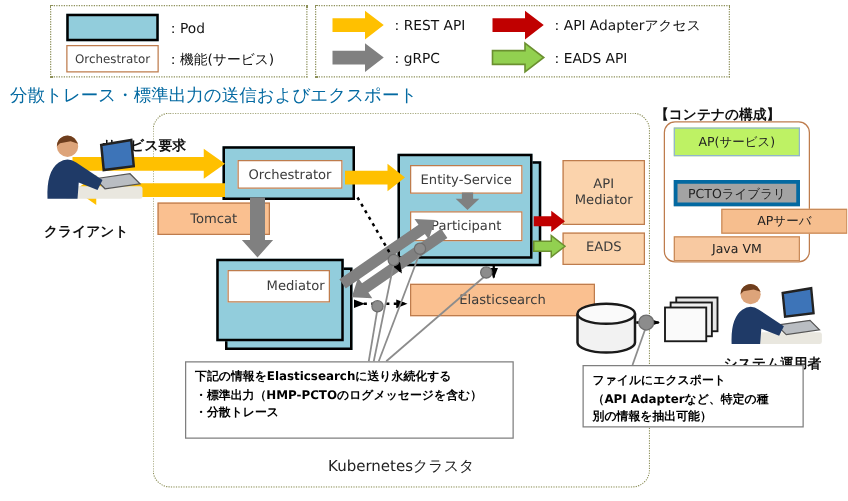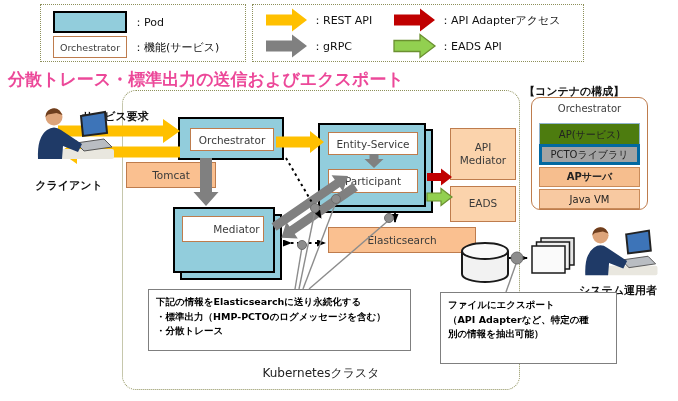--- a/index.html
+++ b/index.html
@@ -12,21 +12,21 @@
   .fn { background:#fff; border:1.3px solid #BE7C4D; color:#3b3b3b;
         display:flex; align-items:center; justify-content:center; font-size:10.5px; }
   .tan  { background:#FAC090; border:1.3px solid #BE7C4D; color:#3b3b3b;
           display:flex; align-items:center; justify-content:center; font-size:10.5px; }
   .tanl { background:#FBD3AC; border:1.3px solid #BE7C4D; color:#3b3b3b;
           display:flex; align-items:center; justify-content:center; font-size:10.5px; text-align:center; line-height:1.25; }
   .lbl  { font-size:11px; color:#111; white-space:nowrap; }
   .blbl { font-size:11px; font-weight:bold; color:#111; white-space:nowrap; }
   .note { background:#fff; border:1px solid #7f7f7f; font-weight:bold; color:#000;
           padding:5px 7px; font-size:9.5px; line-height:1.55; white-space:nowrap; }
-  .title { font-size:17px; font-weight:bold; color:#ec4899; white-space:nowrap; }
+  .title { font-size:14px; font-weight:normal; color:#0369a1; white-space:nowrap; }
   .panel { background:#fff; border:1.6px solid #BE7C4D; border-radius:9px; }
   .layer { position:absolute; left:7px; width:101px; display:flex; align-items:center;
            justify-content:center; font-size:10px; color:#222; }
   svg.overlay { position:absolute; left:0; top:0; pointer-events:none; }
 </style>
 </head>
 <body>
 
 <div id="canvas">
 
@@ -60,38 +60,38 @@
   <div class="abs pod" style="left:325px;top:129px;width:108px;height:84px;"></div>
   <div class="abs pod" style="left:318px;top:123px;width:108px;height:84px;"></div>
   <div class="abs fn" style="left:328px;top:132px;width:90px;height:23px;">Entity-Service</div>
   <div class="abs fn" style="left:328px;top:169px;width:90px;height:24px;">Participant</div>
 
   <div class="abs pod" style="left:180px;top:214px;width:102px;height:66px;"></div>
   <div class="abs pod" style="left:173px;top:207px;width:102px;height:66px;"></div>
   <div class="abs fn" style="left:182px;top:216px;width:82px;height:26px;padding-left:27px;">Mediator</div>
 
   <div class="abs tanl" style="left:450px;top:128px;width:66px;height:52px;">API Mediator</div>
-  <div class="abs tanl" style="left:450px;top:186px;width:66px;height:36px;">EADS</div>
+  <div class="abs tanl" style="left:450px;top:186px;width:66px;height:26px;">EADS</div>
   <div class="abs tan" style="left:328px;top:227px;width:148px;height:26px;">Elasticsearch</div>
 
   <div class="abs blbl" style="left:524px;top:84px;">【コンテナの構成】</div>
   <div class="abs panel" style="left:531px;top:97px;width:117px;height:113px;">
     <div class="abs" style="left:0;top:5px;width:100%;text-align:center;font-size:10px;color:#404040;">Orchestrator</div>
-    <div class="layer" style="top:25px;height:23px;background:#4d7c0f;border:1px solid #92B5CE;">AP(サービス)</div>
+    <div class="layer" style="top:4px;height:23px;background:#bef264;border:1px solid #92B5CE;">AP(サービス)</div>
     <div class="layer" style="top:46px;height:21px;background:#a3a3a3;border:3px solid #0369a1;">PCTOライブラリ</div>
-    <div class="layer" style="top:69px;height:20px;background:#F6BE8E;border:1px solid #C98B5A;font-weight:bold;">APサーバ</div>
+    <div class="layer" style="top:69px;height:20px;background:#F6BE8E;border:1px solid #C98B5A;font-weight:normal;margin-left:38px;">APサーバ</div>
     <div class="layer" style="top:91px;height:20px;background:#F8C9A1;border:1px solid #C98B5A;">Java VM</div>
   </div>
 
   <div class="abs note" style="left:148px;top:289px;width:263px;height:62px;">
     <div>下記の情報をElasticsearchに送り永続化する</div>
     <div>・標準出力（HMP-PCTOのログメッセージを含む）</div>
     <div>・分散トレース</div>
   </div>
-  <div class="abs note" style="left:440px;top:292px;width:177px;height:72px;">
+  <div class="abs note" style="left:466px;top:292px;width:177px;height:50px;">
     <div>ファイルにエクスポート</div>
     <div>（API Adapterなど、特定の種</div>
     <div>別の情報を抽出可能）</div>
   </div>
 
   <svg class="overlay" width="678" height="401" viewBox="0 0 678 401">
     <defs>
       <marker id="ah" markerWidth="10" markerHeight="9" refX="8" refY="3.5" orient="auto" markerUnits="userSpaceOnUse">
         <path d="M0,0 L9,3.5 L0,7 z" fill="#000"></path>
       </marker>

